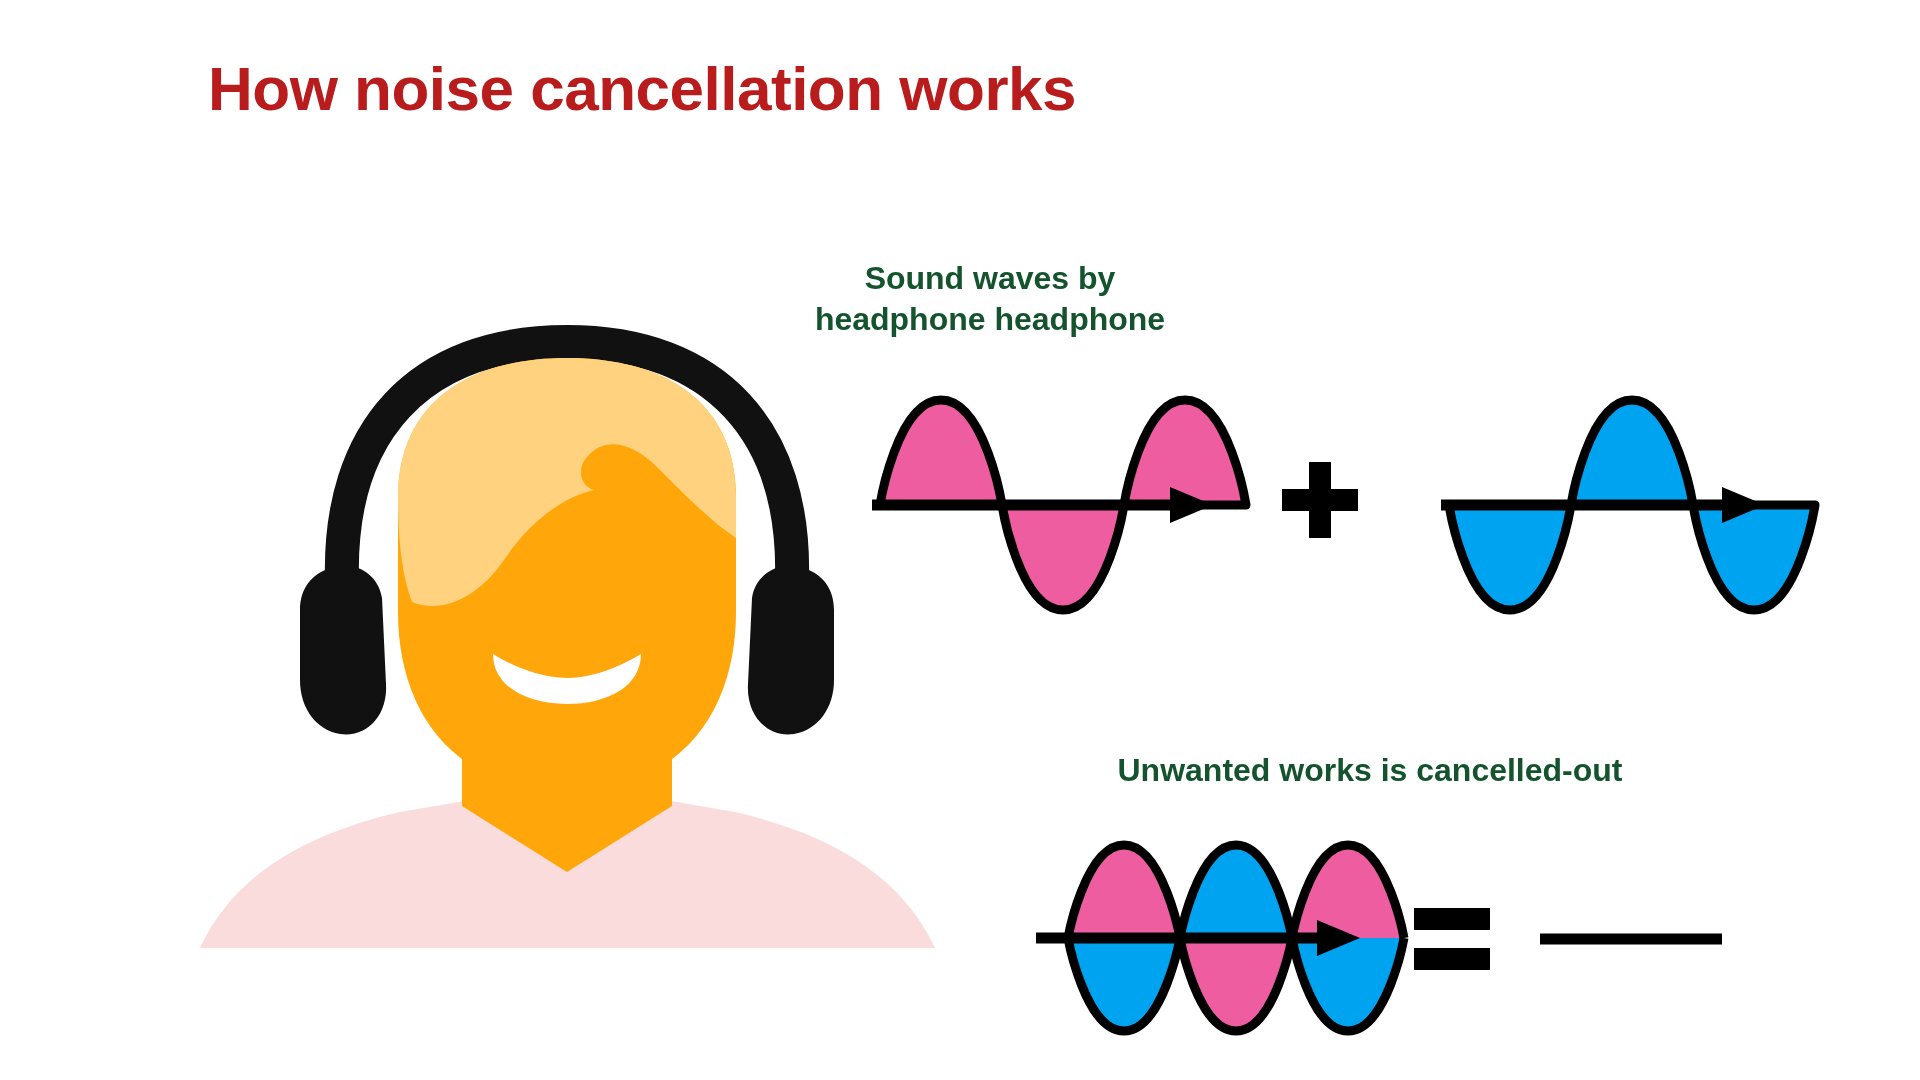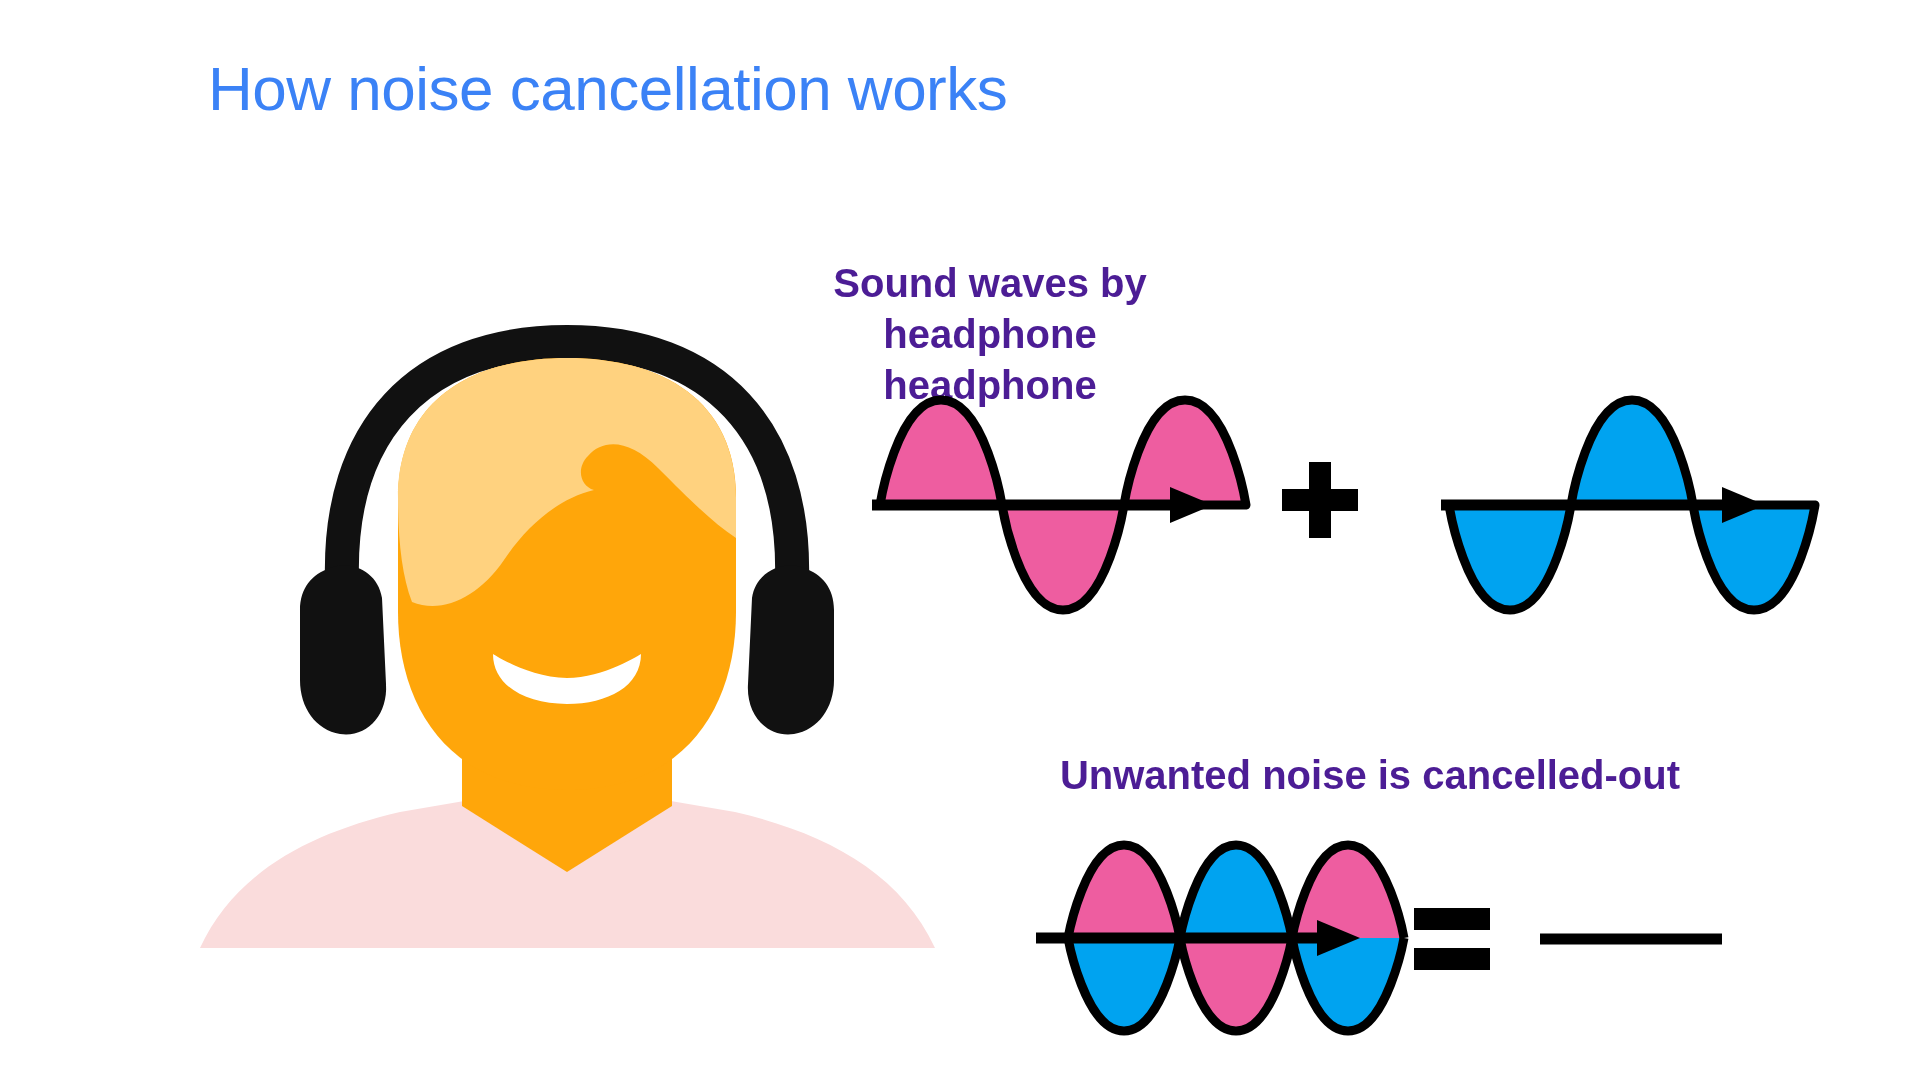--- a/index.html
+++ b/index.html
@@ -24,35 +24,35 @@
     height: 1080px;
     background: #ffffff;
   }
 
   
   .title {
     position: absolute;
     left: 208px;
     top: 55px;
     font-size: 62px;
-    font-weight: 400;
+    font-weight: 700;
     letter-spacing: -0.5px;
     line-height: 1.1;
-    color: #3b82f6;
+    color: #b91c1c;
     white-space: nowrap;
   }
 
   
   .wave-label {
     position: absolute;
     text-align: center;
-    font-size: 40px;
+    font-size: 32px;
     font-weight: 700;
     line-height: 1.28;
-    color: #4c1d95;
+    color: #14532d;
   }
   .label-speaker {
     left: 790px;
     top: 258px;
     width: 400px;
   }
   .label-ambient {
     left: 1320px;
     top: 258px;
     width: 440px;
@@ -82,21 +82,21 @@
   <div class="title">How noise cancellation works</div>
 
   <div class="wave-label label-speaker">
     <div>Sound waves by</div>
     <div>headphone headphone</div>
   </div>
 
   <div class="wave-label label-ambient">
   </div>
 
-  <div class="wave-label label-cancel">Unwanted noise is cancelled-out</div>
+  <div class="wave-label label-cancel">Unwanted works is cancelled-out</div>
 
   <div class="stage">
   <svg width="1920" height="1080" viewBox="0 0 1920 1080" xmlns="http://www.w3.org/2000/svg">
 
     <defs>
       <clipPath id="clipHeadTop">
         <rect x="380" y="360" width="300" height="260"></rect>
       </clipPath>
       <clipPath id="clipLensA">
         <path d="M1060 898

